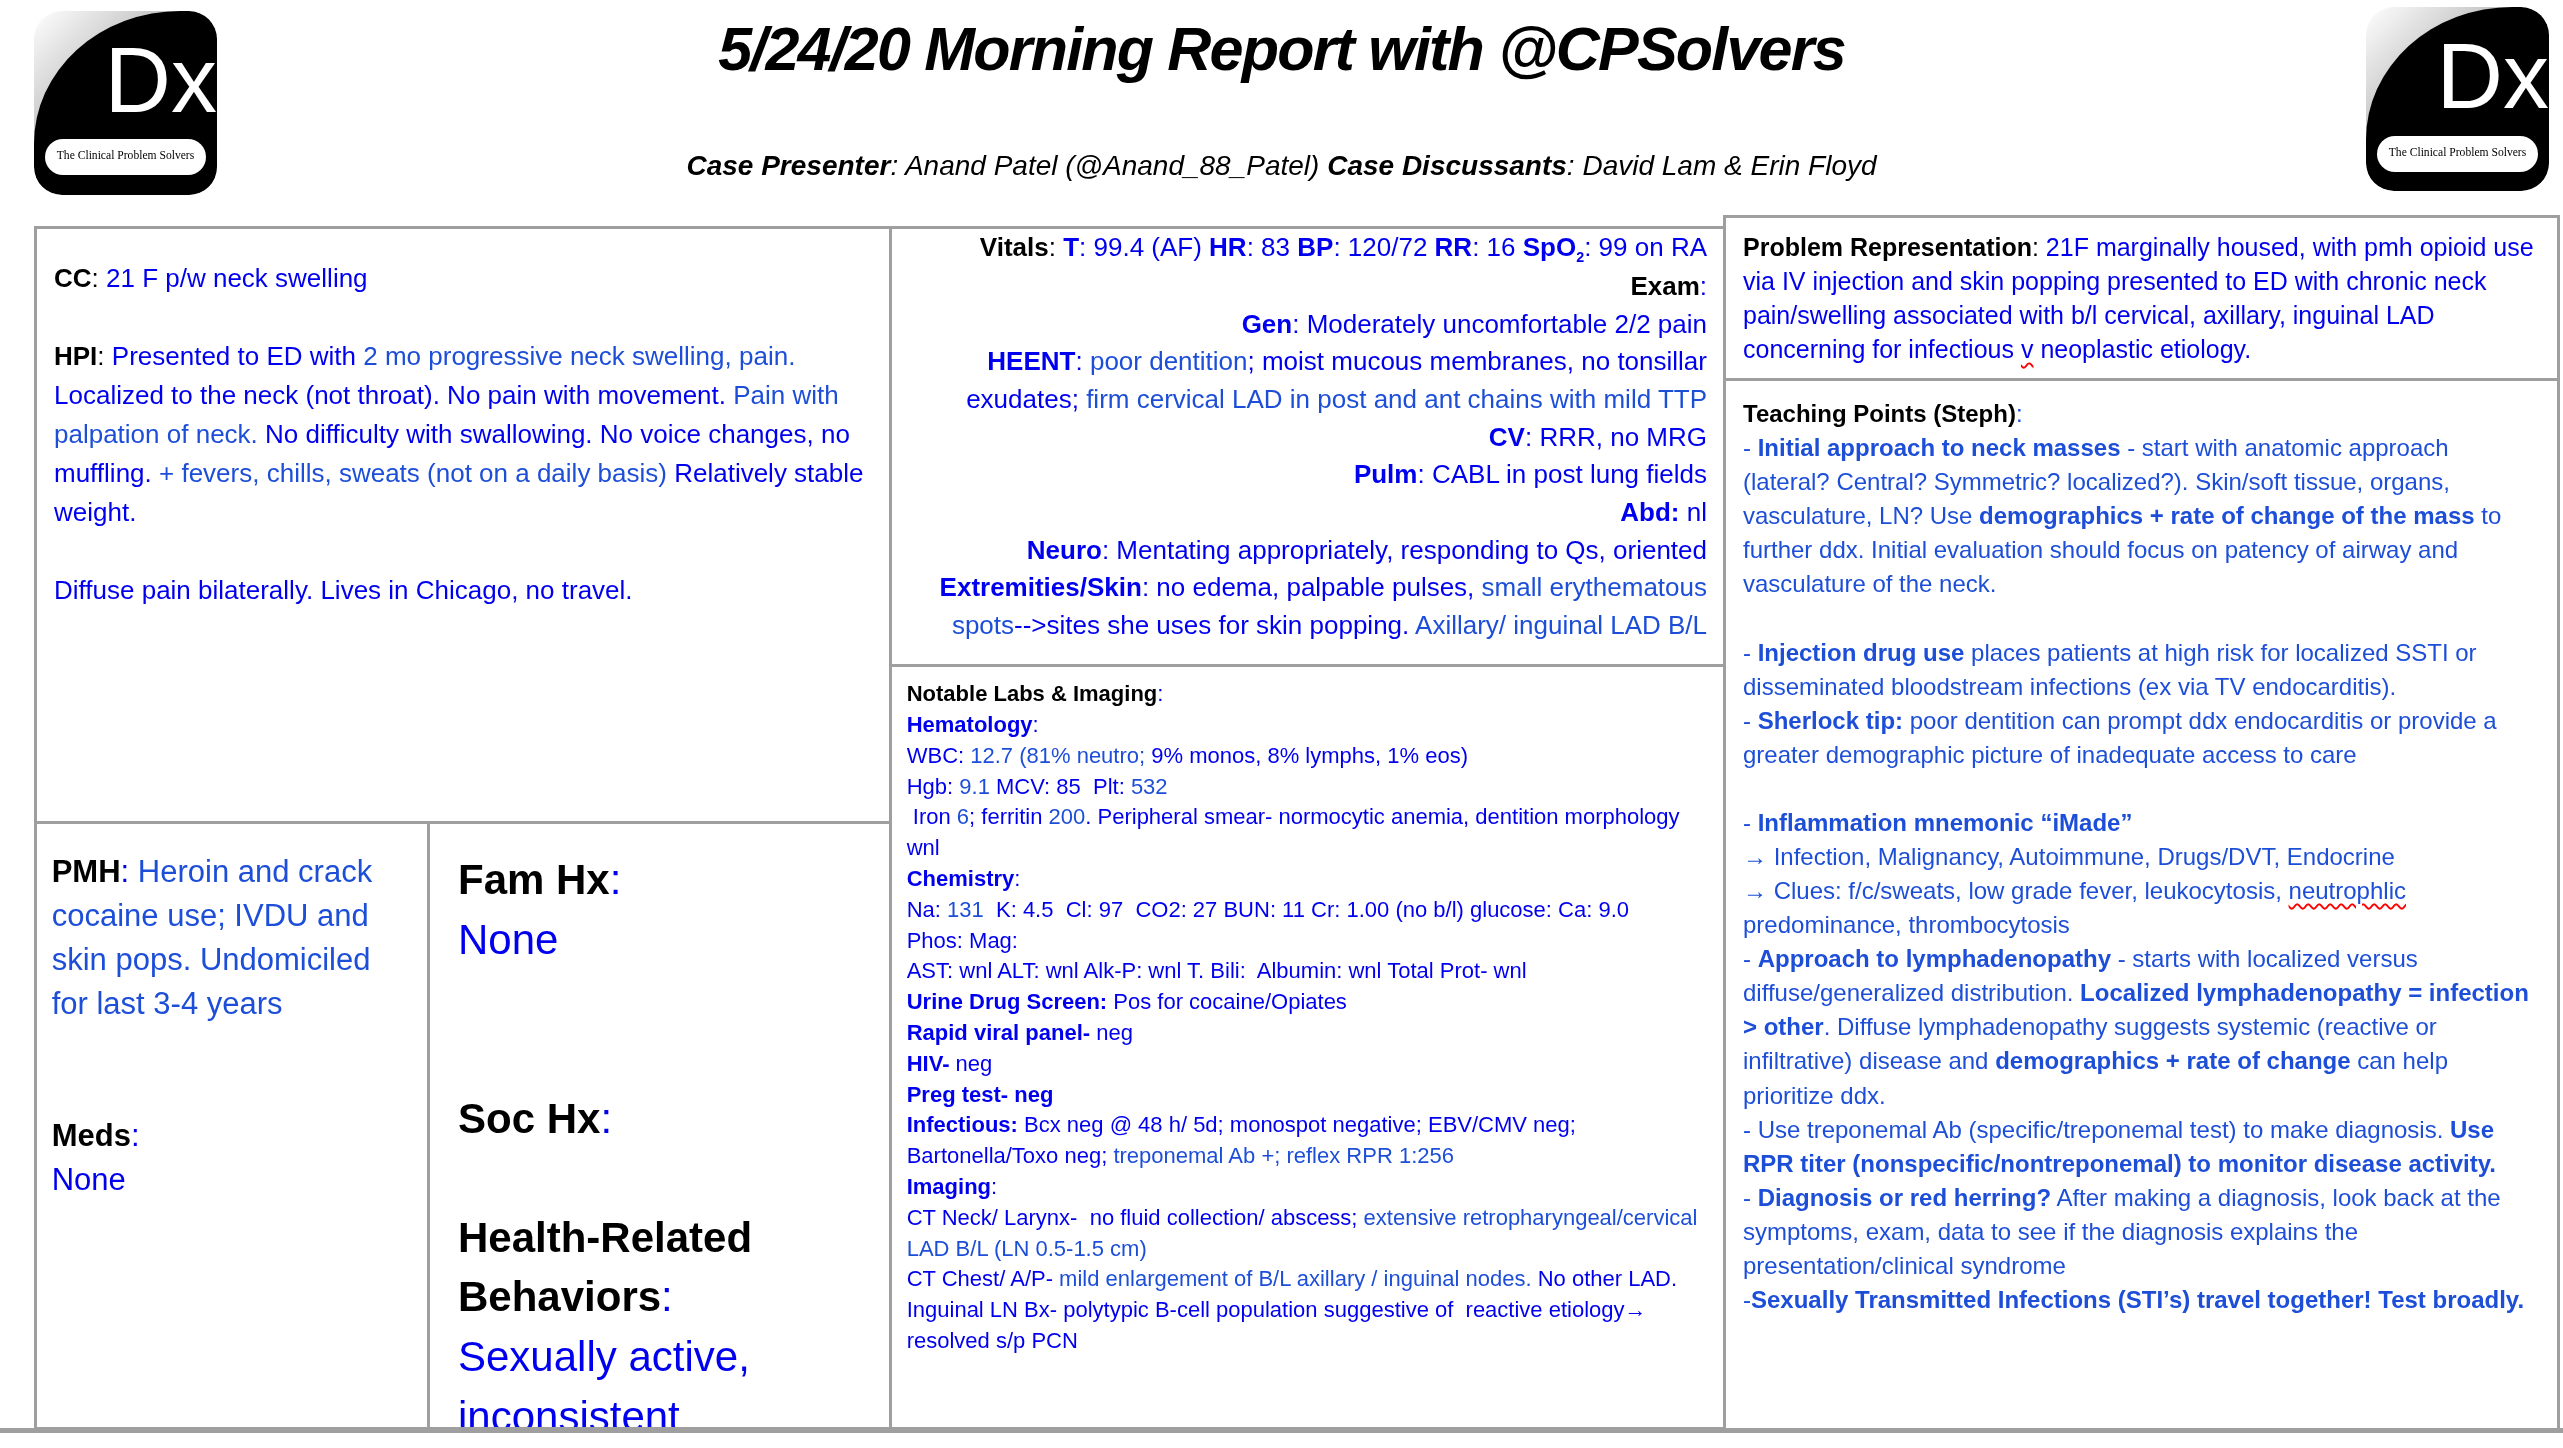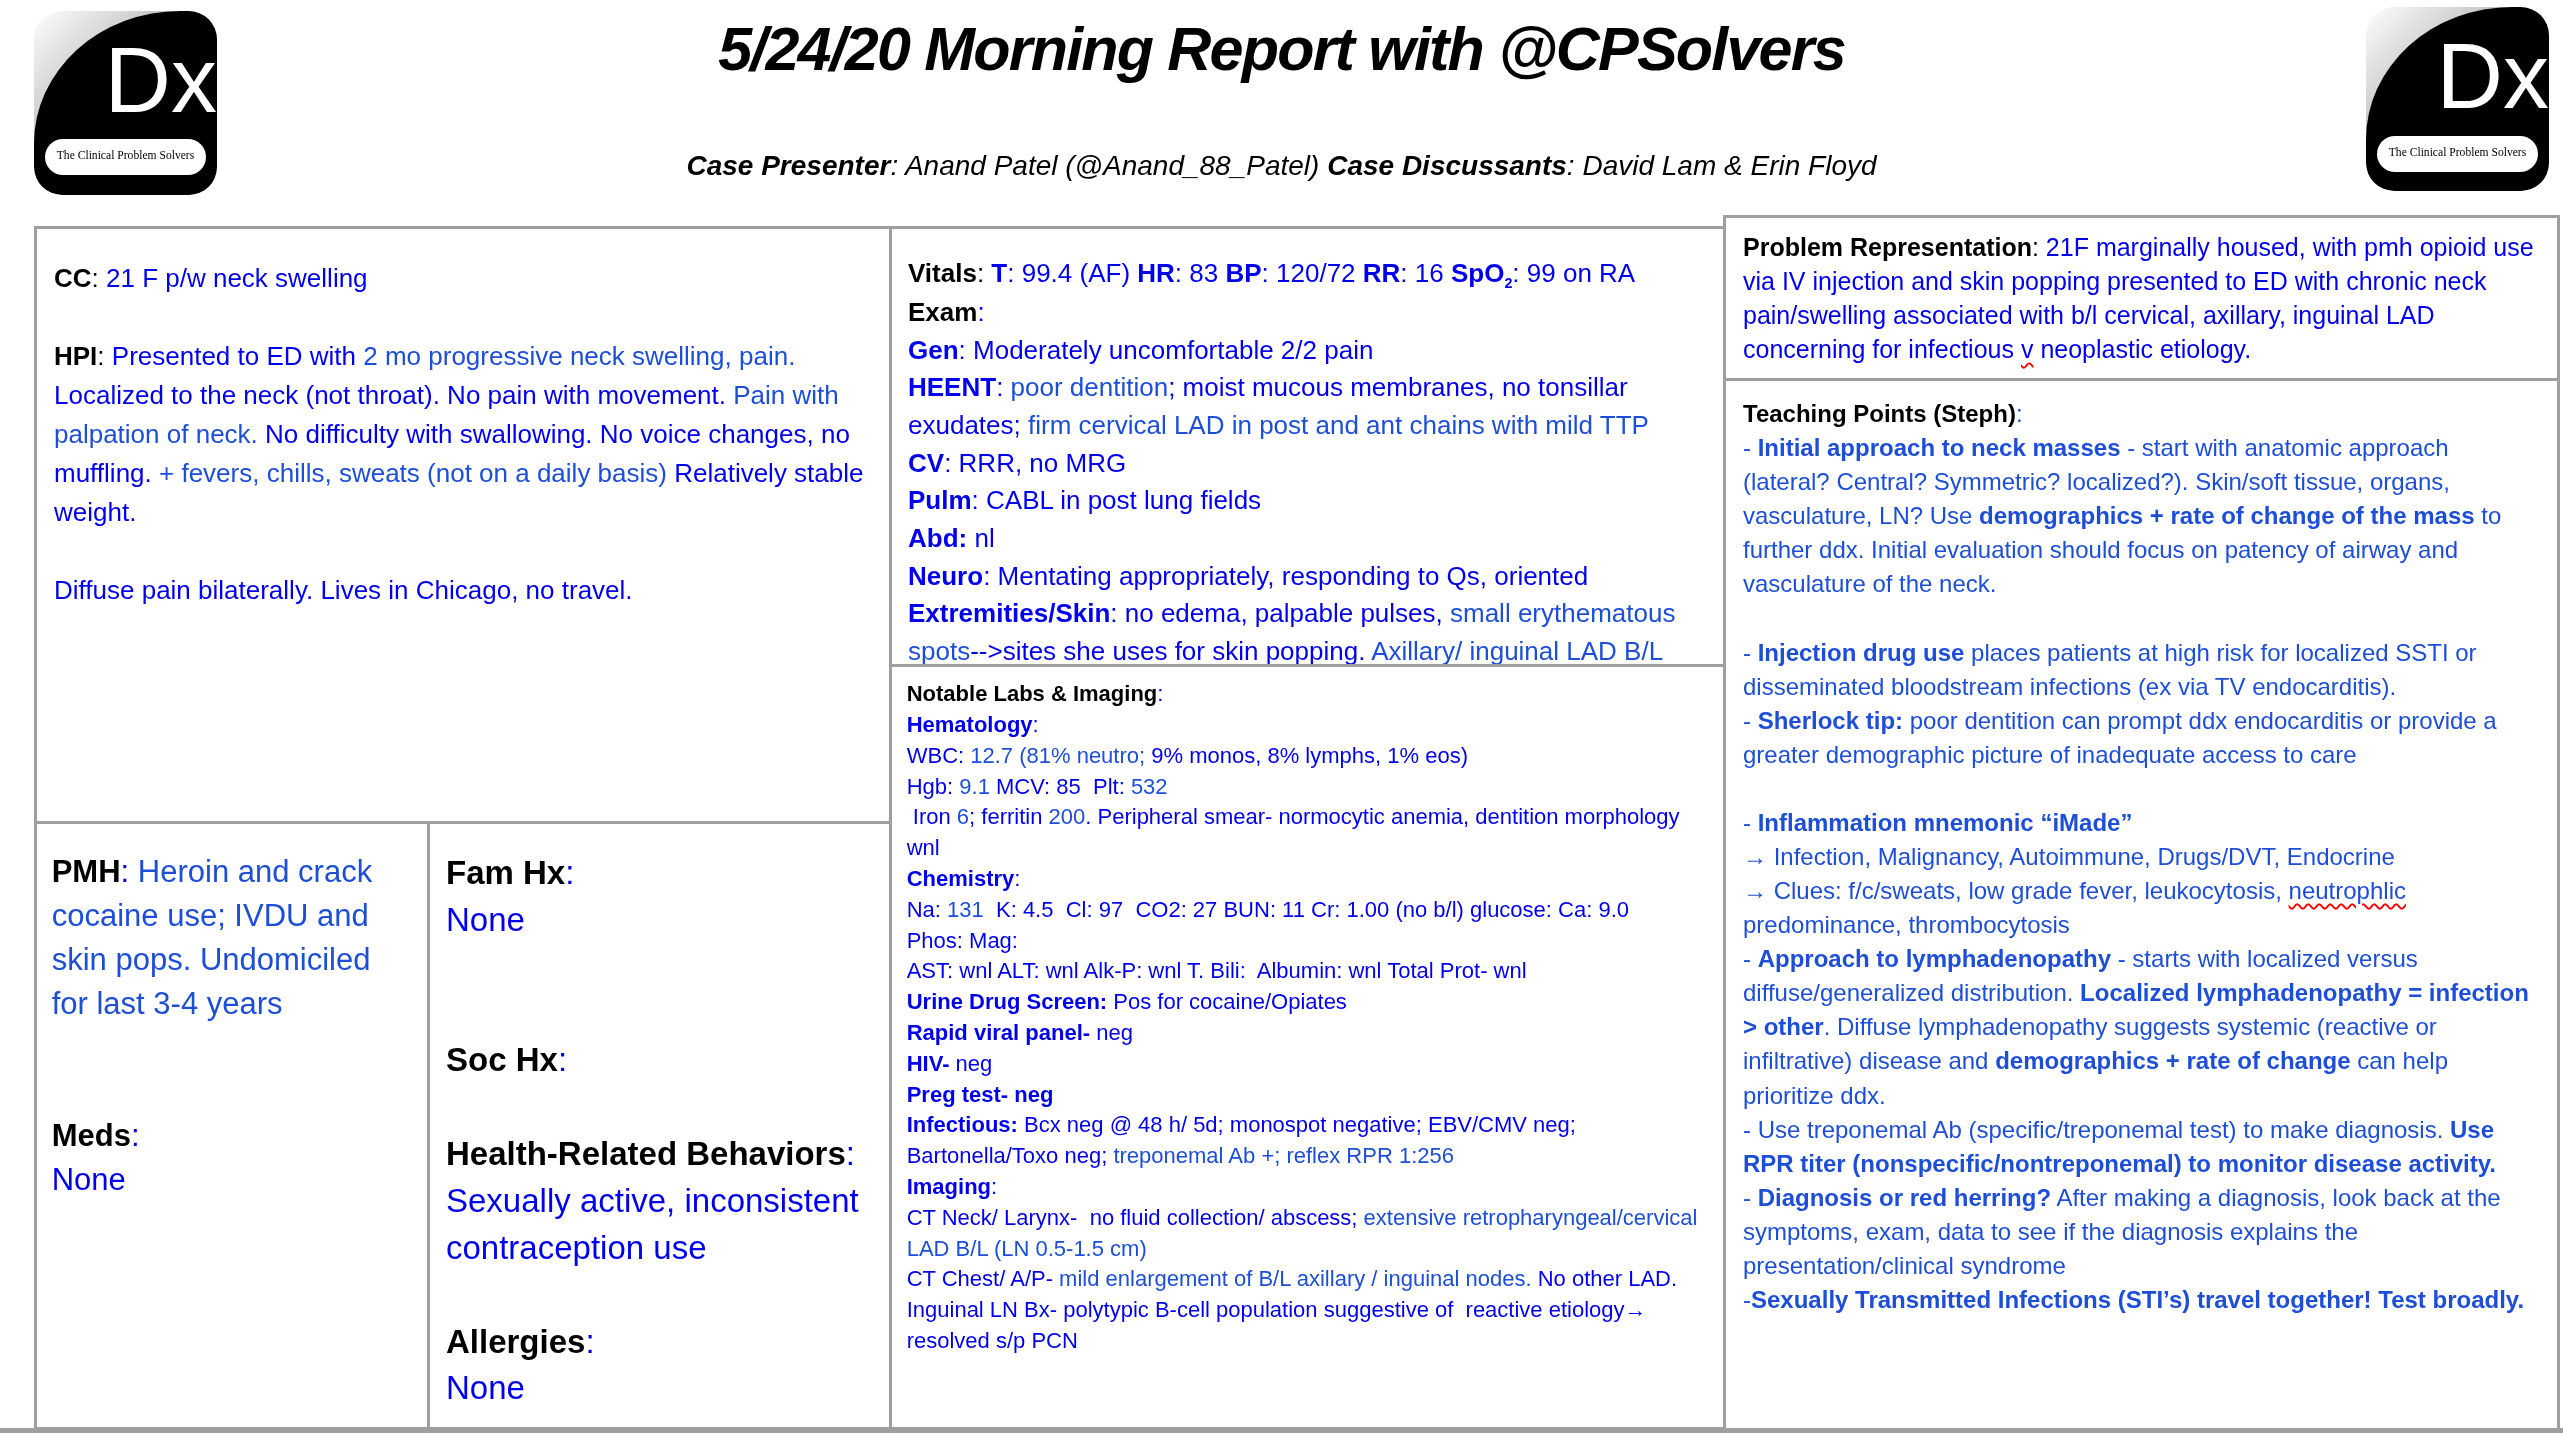--- a/index.html
+++ b/index.html
@@ -27,22 +27,22 @@
         border-radius:612px;text-align:center;color:#000;
         font-family:"Liberation Serif",serif;font-size:11.6px;line-height:34px;white-space:nowrap;}
 
   
   .box{position:absolute;border:3.7px solid #9f9f9f;background:#fff;box-sizing:border-box;overflow:hidden;}
   .box p{margin:0;white-space:pre-wrap;}
   .box p.blank{min-height:1em;}
 
   #box-cchpi  {left:34px;  top:226px;  width:859px; height:599px;  padding:30px 17px; font-size:26px; line-height:1.5;}
   #box-pmh    {left:34px;  top:821px; width:397px;  height:609px;  padding:26px 14.7px; font-size:31px; line-height:1.42;}
-  #box-fam    {left:427px; top:821px; width:466px;  height:609px;  padding:26px 16px; font-size:33px; line-height:1.42;}
-  #box-vitals {left:889px;top:226px;  width:837px; height:443px;  padding:26px 16px; font-size:26px; line-height:1.45;}
+  #box-fam    {left:427px; top:821px; width:466px;  height:609px;  padding:26px 28px; font-size:42px; line-height:1.42;}
+  #box-vitals {left:889px;top:226px;  width:837px; height:443px;  padding:0 16px; font-size:26px; line-height:1.45;text-align:right;}
   #box-labs   {left:889px;top:664px; width:837px; height:766px; padding:12.3px 14.7px; font-size:22px; line-height:1.4;}
   #box-pr     {left:1723px;top:215px;  width:837px; height:167px;  padding:12.3px 17px; font-size:25px; line-height:1.36;}
   #box-teach  {left:1723px;top:378px;  width:837px; height:1053px; padding:16px 17px; font-size:24px; line-height:1.42;}
 
   .bottom-rule{position:absolute;left:0;top:1428px;width:2563px;height:4.9px;background:#9f9f9f;}
 
   
   .c-blue{color:#0000ee;}
   .c-red{color:#1d4ed8;}
   .c-black{color:#000000;}

